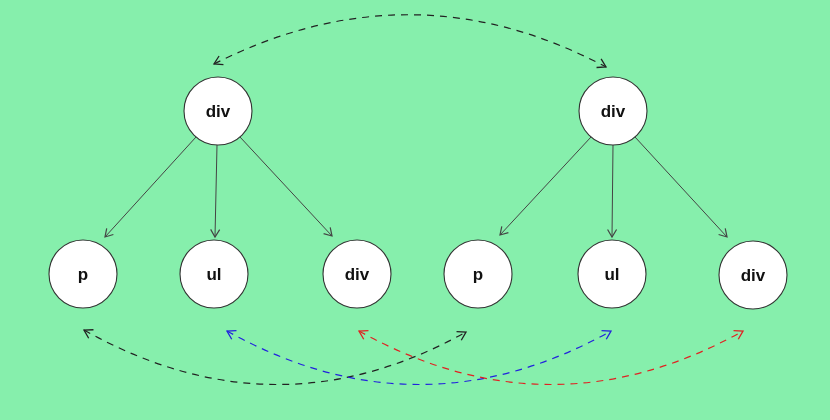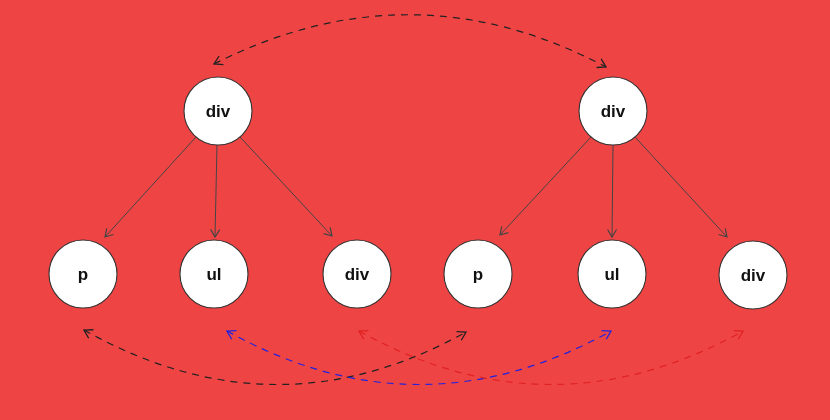--- a/index.html
+++ b/index.html
@@ -4,21 +4,21 @@
 <style>
   html, body {
     margin: 0;
     padding: 0;
     background: #ffffff;
   }
   .stage {
     position: relative;
     width: 830px;
     height: 420px;
-    background: #ef4444;
+    background: #86efac;
     overflow: hidden;
     font-family: "Liberation Sans", sans-serif;
   }
   svg { display: block; }
   .node-circle {
     fill: #ffffff;
     stroke-width: 1.1;
   }
   .node-label {
     fill: #111111;

